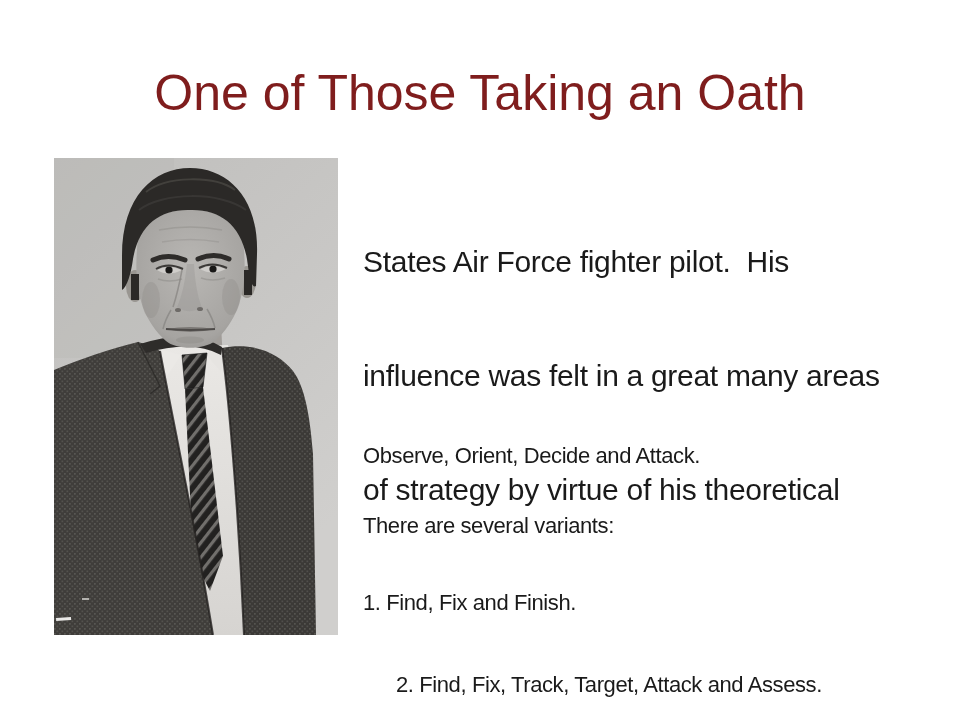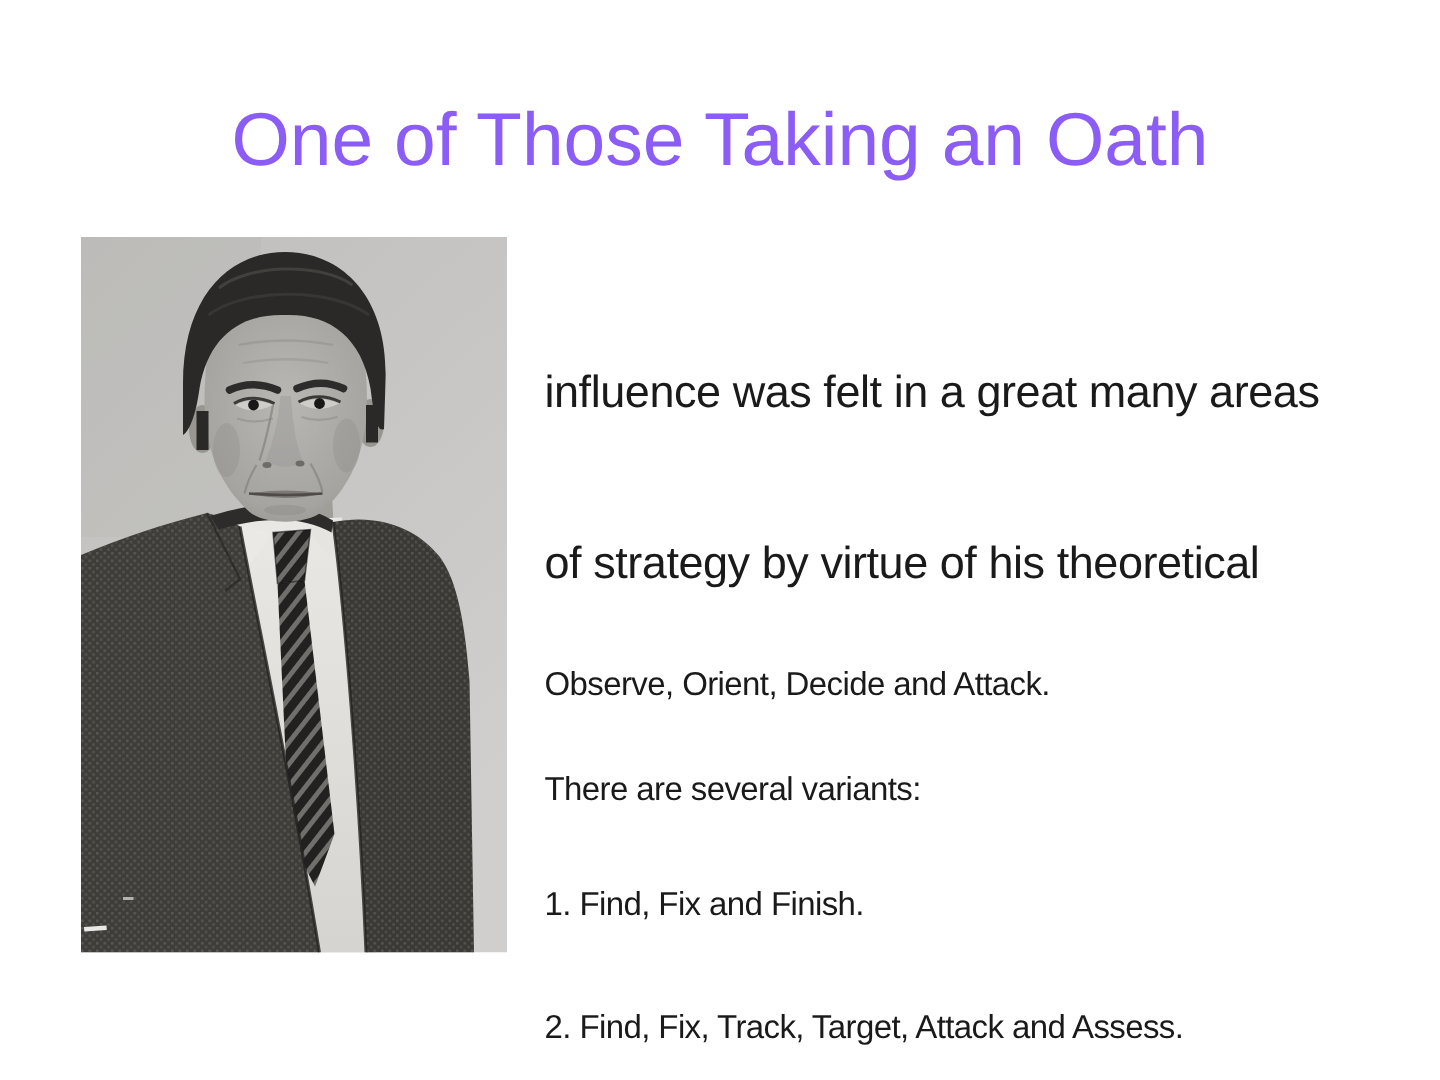--- a/index.html
+++ b/index.html
@@ -15,21 +15,21 @@
   .title {
     position: absolute;
     top: 63px;
     left: 0;
     width: 100%;
     margin: 0;
     text-align: center;
     font-size: 50px;
     font-weight: 400;
     line-height: 60px;
-    color: #8b5cf6;
+    color: #7f1d1d;
     white-space: pre;
   }
   .photo {
     position: absolute;
     left: 54px;
     top: 158px;
     width: 284px;
     height: 477px;
   }
   .photo svg { display: block; width: 284px; height: 477px; }
@@ -46,21 +46,21 @@
     letter-spacing: -0.3px;
   }
   .calib {
     font-size: 22px;
     line-height: 34px;
     letter-spacing: -0.4px;
   }
   .ooda   { top: 439px; }
   .vintro { top: 509px; }
   .v1     { top: 586px; }
-  .v2     { top: 668px; }
+  .v2     { top: 668px; margin-left: 33px; }
 </style>
 </head>
 <body>
 
 <div class="slide">
 
   <h1 class="title">One of Those Taking an Oath</h1>
 
   <div class="photo" role="img" aria-label="Black-and-white portrait photograph of Colonel John Boyd wearing a checked suit jacket, white shirt and dark striped tie">
     <svg viewBox="0 0 284 477" xmlns="http://www.w3.org/2000/svg">
@@ -158,20 +158,21 @@
       <path d="M112,171 Q136,173 161,171" fill="none" stroke="#4e4b49" stroke-width="1.8"></path>
       <ellipse cx="136" cy="182" rx="14" ry="3.5" fill="#8f8d8a" opacity="0.5"></ellipse>
 
       <ellipse cx="97" cy="142" rx="9" ry="18" fill="#8a8885" opacity="0.3"></ellipse>
       <ellipse cx="177" cy="139" rx="9" ry="18" fill="#8a8885" opacity="0.3"></ellipse>
     </svg>
   </div>
 
   <div>
     <div class="textblock intro">
+      <div>States Air Force fighter pilot.  His</div>
       <div>influence was felt in a great many areas</div>
       <div>of strategy by virtue of his theoretical</div>
       
     </div>
 
     <div class="textblock calib ooda">Observe, Orient, Decide and Attack.</div>
 
     <div class="textblock calib vintro">There are several variants:</div>
 
     <div class="textblock calib v1">1. Find, Fix and Finish.</div>

